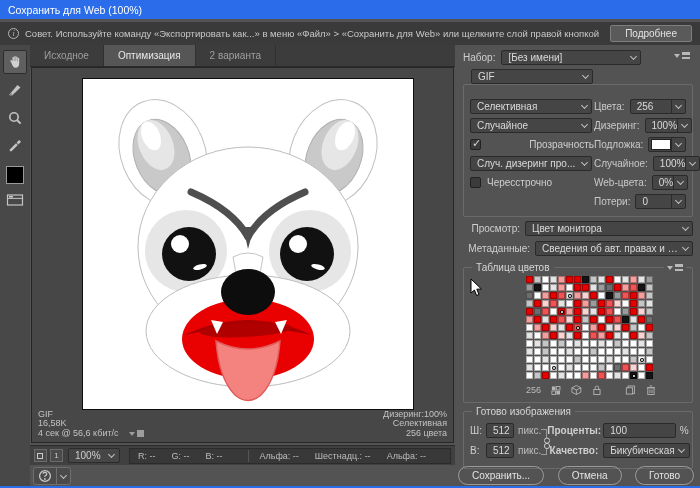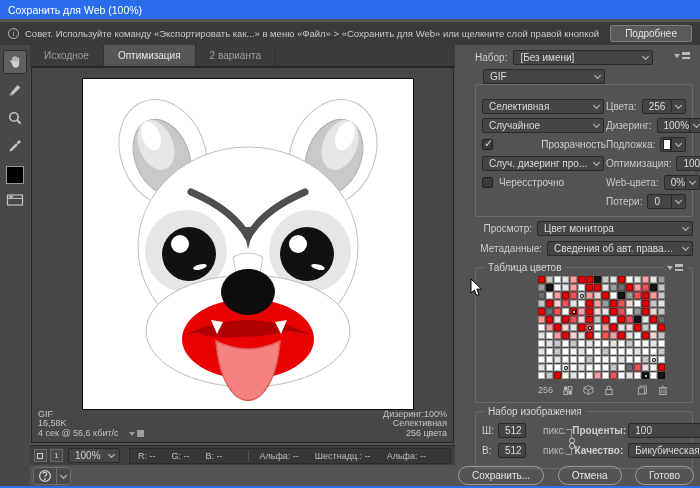--- a/index.html
+++ b/index.html
@@ -64,21 +64,21 @@
   
   .bottomrow { position:absolute; left:33px; top:467px; display:flex; align-items:center; gap:8px; }
   .preview-btn { height:18px; border:1px solid #8f8f8f; border-radius:3px; background:transparent;
                  color:#e0e0e0; font-size:10px; padding:0 10px; }
   .browser-btn { height:18px; border:1px solid #6f6f6f; border-radius:3px; background:#4a4a4a;
                  display:flex; align-items:center; }
   .browser-btn .glob { width:22px; display:flex; align-items:center; justify-content:center; }
   .browser-btn .chev { border-left:1px solid #6f6f6f; height:100%; width:14px; }
 
   
-  .rightpanel { position:absolute; left:455px; top:45px; width:243px; bottom:24px; padding:4px 5px 0 20px; }
+  .rightpanel { position:absolute; left:455px; top:45px; width:243px; bottom:24px; padding:4px 5px 0 8px; }
   .row { display:flex; align-items:center; height:18px; }
   .dd { background:#454545; border:1px solid #2a2a2a; border-radius:2px; height:15px; display:flex;
         align-items:center; justify-content:space-between; padding-left:6px; color:#dadada;
         overflow:hidden; white-space:nowrap; }
   .dd .txt { overflow:hidden; text-overflow:ellipsis; }
   .chev { width:14px; height:100%; display:flex; align-items:center; justify-content:center; flex:none; }
   .chev::before { content:''; width:4px; height:4px; border-right:1px solid #c0c0c0;
                   border-bottom:1px solid #c0c0c0; transform:rotate(45deg); margin-top:-2px; }
   .numfield { background:#454545; border:1px solid #2a2a2a; border-radius:2px; height:15px; width:68px;
               display:flex; align-items:center; }
@@ -120,21 +120,21 @@
   .ct-foot { display:flex; align-items:center; margin:5px 0 2px 56px; width:130px; gap:10px;
              color:#bdbdbd; font-size:9px; }
   .ct-foot svg { display:block; }
 
   
   .sizegrid { padding:10px 6px 6px 6px; display:flex; }
   .sizegrid .col1 { width:92px; }
   .sizegrid .wh { display:flex; align-items:center; height:17px; margin-bottom:3px; }
   .sizegrid .wh .lab { width:16px; }
   .sizegrid .wh .numfield { width:28px; }
-  .sizegrid .wh .unit { margin-left:17px; color:#bdbdbd; }
+  .sizegrid .wh .unit { margin-left:4px; color:#bdbdbd; }
   .linkwrap { width:16px; display:flex; align-items:center; justify-content:center; }
   .bracket { width:6px; height:26px; border:1px solid #9a9a9a; border-left:none; position:relative; }
   .bracket svg { position:absolute; right:-5px; top:7px; }
   .col2 { flex:1; }
   .col2 .r { display:flex; align-items:center; height:17px; margin-bottom:3px; }
   .col2 .lab { width:56px; text-align:right; padding-right:5px;font-weight:bold; }
   .col2 .pctfield { flex:1; height:15px; background:#454545; border:1px solid #2a2a2a; border-radius:2px;
                     display:flex; align-items:center; padding-left:6px; color:#dadada; }
   .col2 .unit { margin-left:4px; width:10px; }
   .col2 .dd { flex:1; margin-right:14px; }
@@ -347,21 +347,21 @@
               <span class="chev"></span>
             </div>
         </div>
         <div class="row">
           <div class="leftcol">
               <div class="dd">
                 <span class="txt">Случ. дизеринг про...</span>
                 <span class="chev"></span>
               </div>
             </div>
-          <span class="rlabel">Оптимизация:</span>
+          <span class="rlabel">Случайное:</span>
           <div class="numfield">
               <span class="val">100%</span>
               <span class="chev"></span>
             </div>
         </div>
         <div class="row">
           <div class="leftcol" style="display:flex;align-items:center;">
             <span class="cb"></span>
             <span>Чересстрочно</span>
           </div>
@@ -639,21 +639,21 @@
             <rect x="2" y="3.5" width="7" height="7.5" fill="none" stroke="#b5b5b5"></rect>
             <line x1="1" y1="3.5" x2="10" y2="3.5" stroke="#b5b5b5"></line>
             <line x1="4" y1="1.5" x2="7" y2="1.5" stroke="#b5b5b5"></line>
             <line x1="4.3" y1="5.5" x2="4.3" y2="9.5" stroke="#b5b5b5"></line>
             <line x1="6.7" y1="5.5" x2="6.7" y2="9.5" stroke="#b5b5b5"></line>
           </svg>
       </div>
     </div>
 
     <div class="groupbox">
-      <span class="grouplabel">Набор изображения</span>
+      <span class="grouplabel">Готово изображения</span>
       <div class="sizegrid">
         <div class="col1">
           <div class="wh">
             <span class="lab">Ш:</span>
             <div class="numfield">
                 <span class="val">512</span>
               </div>
             <span class="unit">пикс.</span>
           </div>
           <div class="wh">

